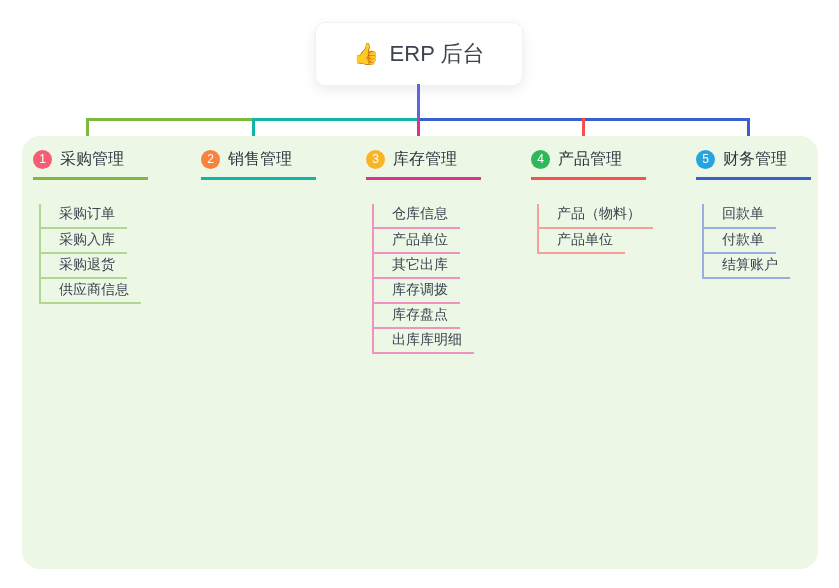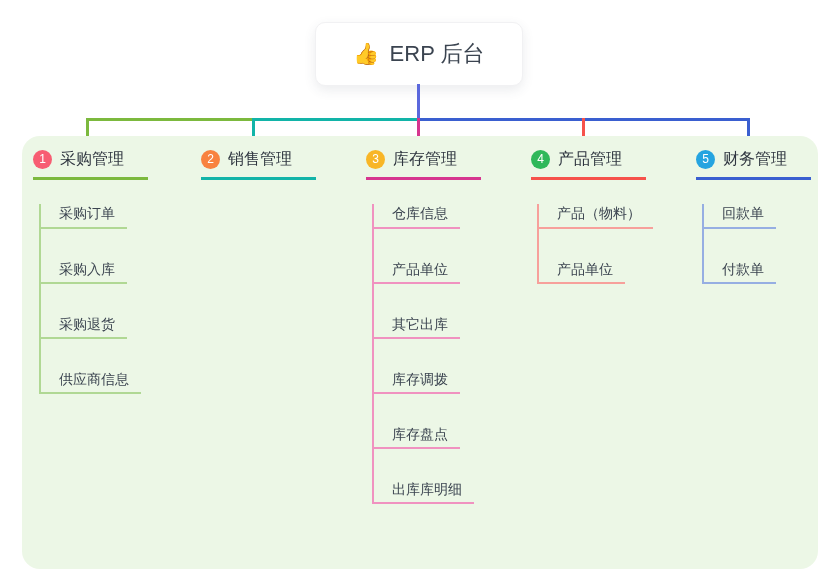--- a/index.html
+++ b/index.html
@@ -45,21 +45,21 @@
     display:flex;align-items:center;gap:8px;
     width:115px;padding-bottom:8px;border-bottom:3px solid var(--main);
     font-size:16px;line-height:20px;color:#2f3640;white-space:nowrap;cursor:pointer;
   }
   .badge{
     width:19px;height:19px;border-radius:50%;background:var(--badge);
     color:#ffffff;font-size:12px;line-height:19px;text-align:center;flex:none;
   }
   .items{margin-left:6px;border-left:2px solid var(--light);}
   .item{
-    display:table;margin-top:30px;padding:0 12px 3px 18px;
+    display:table;padding:0 12px 3px 18px;
     border-bottom:2px solid var(--light);
     font-size:14px;line-height:20px;color:#3b4450;white-space:nowrap;cursor:pointer;
   }
   .item:first-child{margin-top:24px;font-family:Liberation Mono, monospace;}
 </style>
 </head>
 <body>
 
 <div class="root-node">
   <span class="emoji">👍</span>
@@ -125,14 +125,15 @@
 </div>
 
 <div class="branch b5">
   <div class="branch-title">
     <span class="badge">5</span>
     <span>财务管理</span>
   </div>
   <div class="items">
     <div class="item">回款单</div>
     <div class="item">付款单</div>
+    <div class="item">结算账户</div>
   </div>
 </div>
 
 </body></html>

